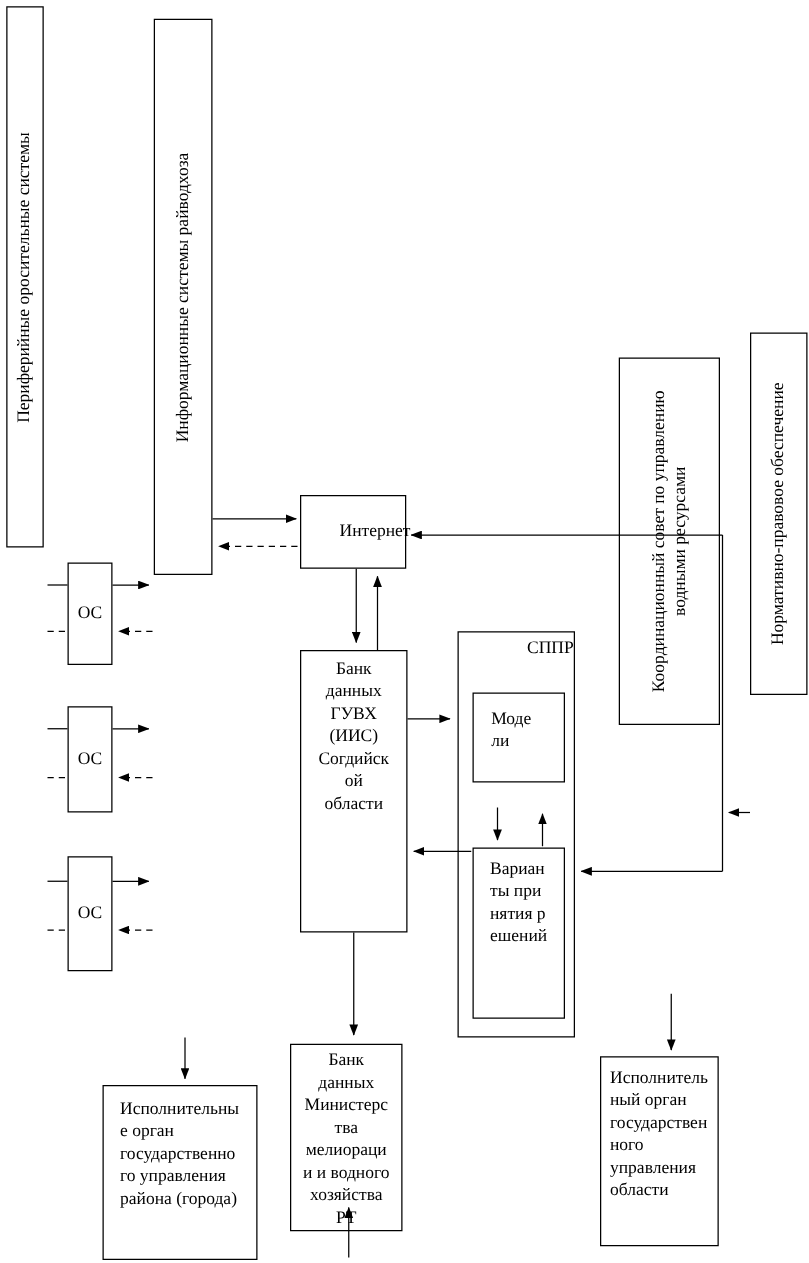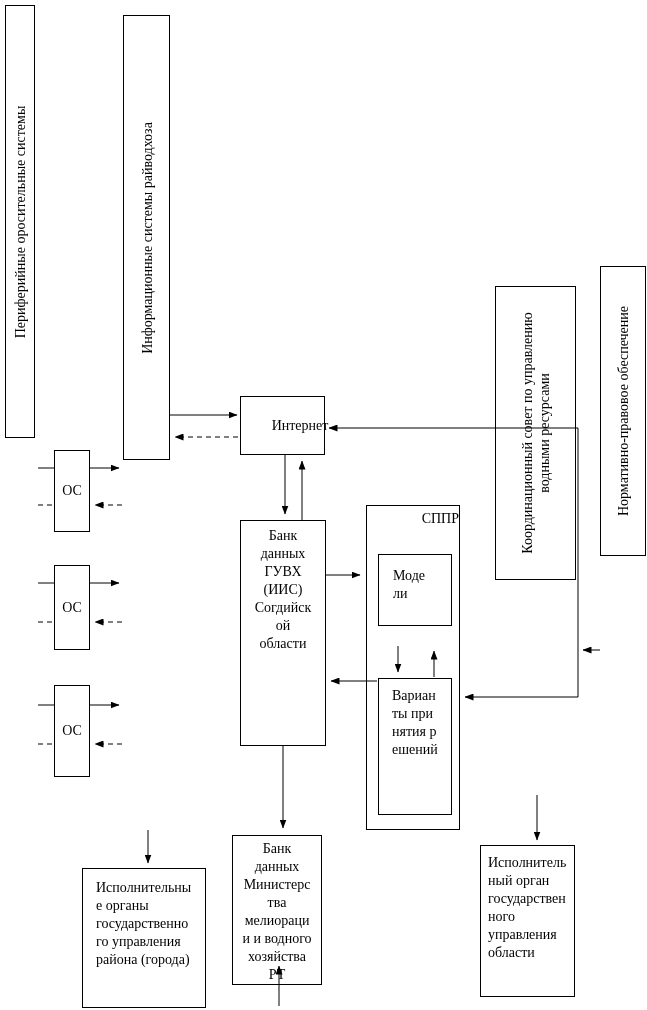--- a/index.html
+++ b/index.html
@@ -50,21 +50,21 @@
   </div>
 
   <div class="box" style="left:240px;top:520px;width:86px;height:226px;text-align:center;padding:6px 13px 12px;overflow-wrap:break-word;">Банк данных ГУВХ (ИИС) Согдийской области</div>
 
   <div class="box" style="left:366px;top:505px;width:94px;height:325px;">
     <div style="text-align:right;padding-top:4px;">СППР</div>
   </div>
   <div class="box" style="left:378px;top:554px;width:74px;height:72px;padding:12px 20px 0 14px;word-break:break-all;">Модели</div>
   <div class="box" style="left:378px;top:678px;width:74px;height:137px;padding:8px 13px 0 13px;word-break:break-all;">Варианты принятия решений</div>
 
-  <div class="box" style="left:82px;top:868px;width:124px;height:140px;padding:10px 13px 0;overflow-wrap:break-word;">Исполнительные органы государственного управления района (города)</div>
+  <div class="box" style="left:82px;top:868px;width:124px;height:140px;padding:10px 13px 0;overflow-wrap:break-word;">Исполнительные орган государственного управления района (города)</div>
 
   <div class="box" style="left:232px;top:835px;width:90px;height:150px;text-align:center;padding:4px 8px 0;overflow-wrap:break-word;">Банк данных Министерства мелиорации и водного хозяйства РТ</div>
 
   <div class="box" style="left:480px;top:845px;width:95px;height:152px;text-align:left;padding:8px 7px 0;overflow-wrap:break-word;">Исполнительный орган государственного управления области</div>
 
   <svg class="connectors" width="647" height="1010">
     <defs>
       <marker id="arw" markerWidth="9" markerHeight="7" refX="8.5" refY="3.5" orient="auto" markerUnits="userSpaceOnUse">
         <path d="M0,0 L9,3.5 L0,7 z" fill="#000"></path>
       </marker>

